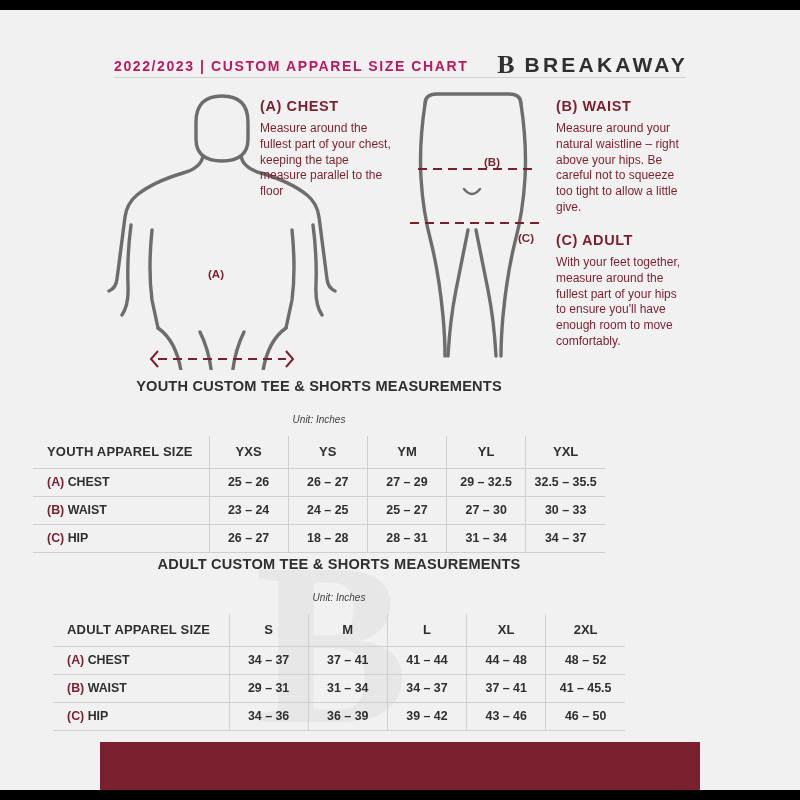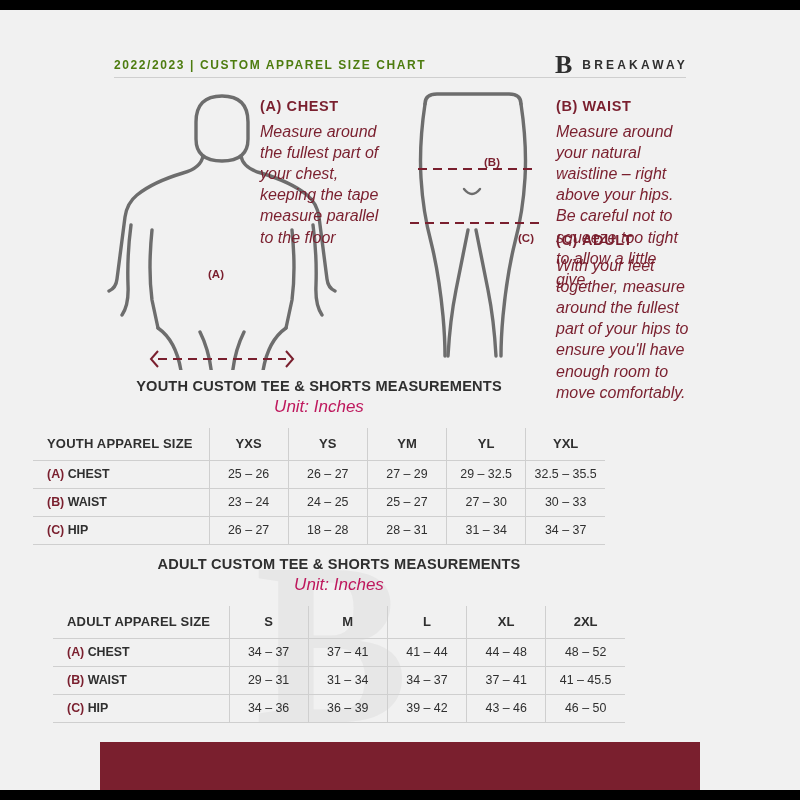--- a/index.html
+++ b/index.html
@@ -35,65 +35,64 @@
   }
   
   .header {
     position: absolute;
     left: 0; top: 18px;
     width: 800px; height: 48px;
   }
   .header-title {
     position: absolute;
     left: 114px; top: 30px;
-    font-size: 12px;
+    font-size: 14px;
     font-weight: bold;
     letter-spacing: 1.6px;
-    color: #4d7c0f;
+    color: #be185d;
     white-space: nowrap;
   }
   .brand {
     position: absolute;
     right: 112px; top: 24px;
     display: flex;
     align-items: center;
     gap: 11px;
   }
   .brand-mark {
     font-family: "Liberation Serif", serif;
     font-size: 26px;
     font-weight: bold;
     color: #2f2f2f;
     line-height: 1;
     letter-spacing: -1px;
   }
   .brand-name {
-    font-size: 12px;
+    font-size: 21px;
     font-weight: bold;
     letter-spacing: 3.2px;
     color: #2f2f2f;
   }
   .header-rule {
     position: absolute;
     left: 114px; top: 67px;
     width: 572px; height: 1px;
     background: #cfcfcf;
   }
   
   .figures {
     position: absolute;
     left: 0; top: 70px;
     width: 800px; height: 290px;
   }
   .fig-svg { position: absolute; left: 0; top: 0; }
 
   .note {
     position: absolute;
-    font-style: italic;
-    font-size: 16px;
+    font-size: 12px;
     line-height: 1.32;
     color: #7a1f2e;
   }
   .note-title {
     position: absolute;
     font-size: 14.5px;
     font-weight: bold;
     letter-spacing: .6px;
     color: #7a1f2e;
     font-style: normal;
@@ -111,38 +110,38 @@
   .tb2 { top: 546px; padding-left: 40px; }
   .tbl-title {
     text-align: center;
     font-size: 14.6px;
     font-weight: bold;
     color: #2f2f2f;
     letter-spacing: .2px;
   }
   .tbl-unit {
     text-align: center;
-    font-size: 17px;
+    font-size: 10px;
     font-style: italic;
-    color: #be185d;
-    margin-top: 3px;
+    color: #404040;
+    margin-top: 20px;
   }
   table {
     border-collapse: collapse;
     margin: 11px auto 0 auto;
     width: 572px;
     table-layout: fixed;
   }
   th, td {
     border: 1px solid #cfcfcf;
     height: 28px;
     font-size: 12.4px;
     color: #2f2f2f;
     text-align: center;
-    font-weight: normal;
+    font-weight: bold;
     padding: 0 2px;
   }
   thead th {
     font-weight: bold;
     font-size: 13px;
     height: 32px;
   }
   thead th:first-child,
   tbody td:first-child {
     text-align: left;

